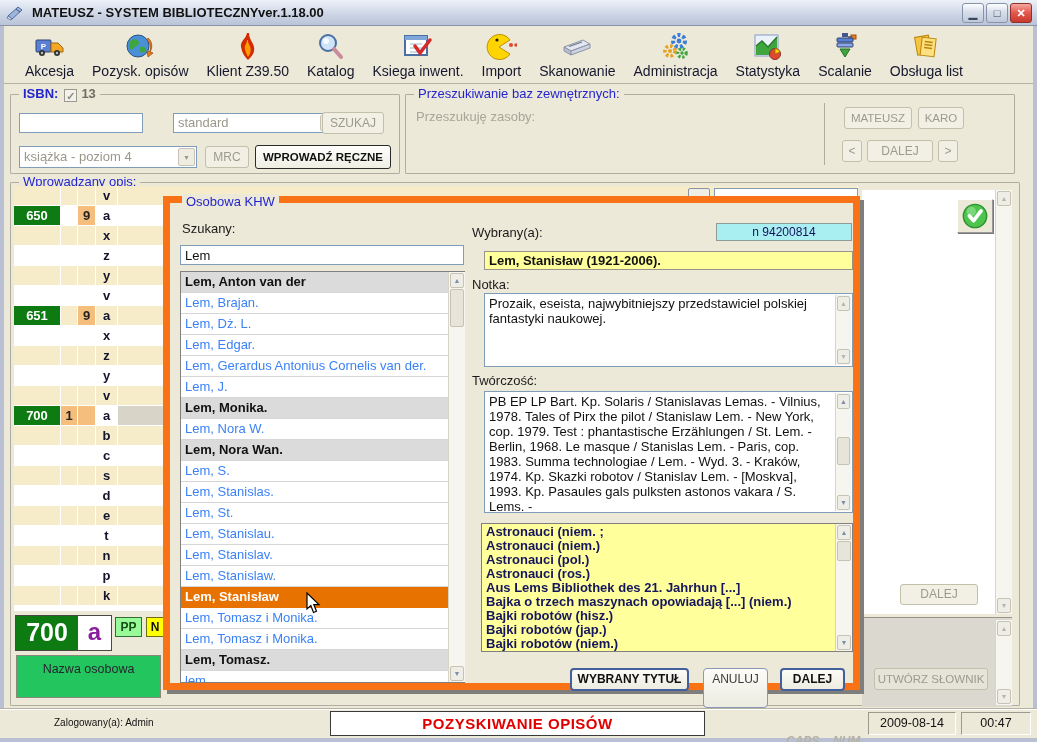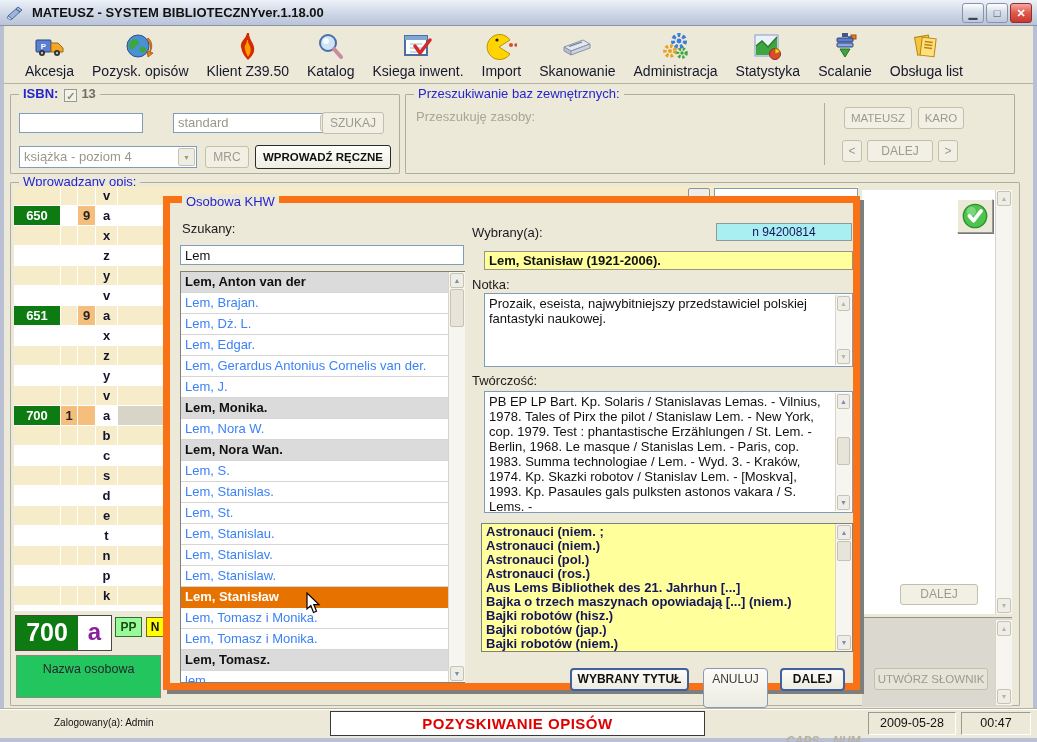--- a/index.html
+++ b/index.html
@@ -631,17 +631,17 @@
 
   <svg class="cursor" style="left:306px;top:592px;" width="16" height="23" viewBox="0 0 16 23">
     <polygon points="1,1 1,17 4.8,13.6 7.5,20.5 10.5,19.2 7.8,12.6 13,12.6" fill="#fff" stroke="#000" stroke-width="1.2"></polygon>
   </svg>
 
   <div class="statusbar">
     <div class="status-logged">Zalogowany(a): Admin</div>
     <div class="mode-box">POZYSKIWANIE OPISÓW</div>
     <div class="kbd-ind" style="left:786px;">CAPS</div>
     <div class="kbd-ind" style="left:833px;">NUM</div>
-    <div class="sunken" style="left:868px;width:88px;">2009-05-28</div>
+    <div class="sunken" style="left:868px;width:88px;">2009-08-14</div>
     <div class="sunken" style="left:961px;width:70px;">00:47</div>
   </div>
 
 </div>
 
 </body></html>

